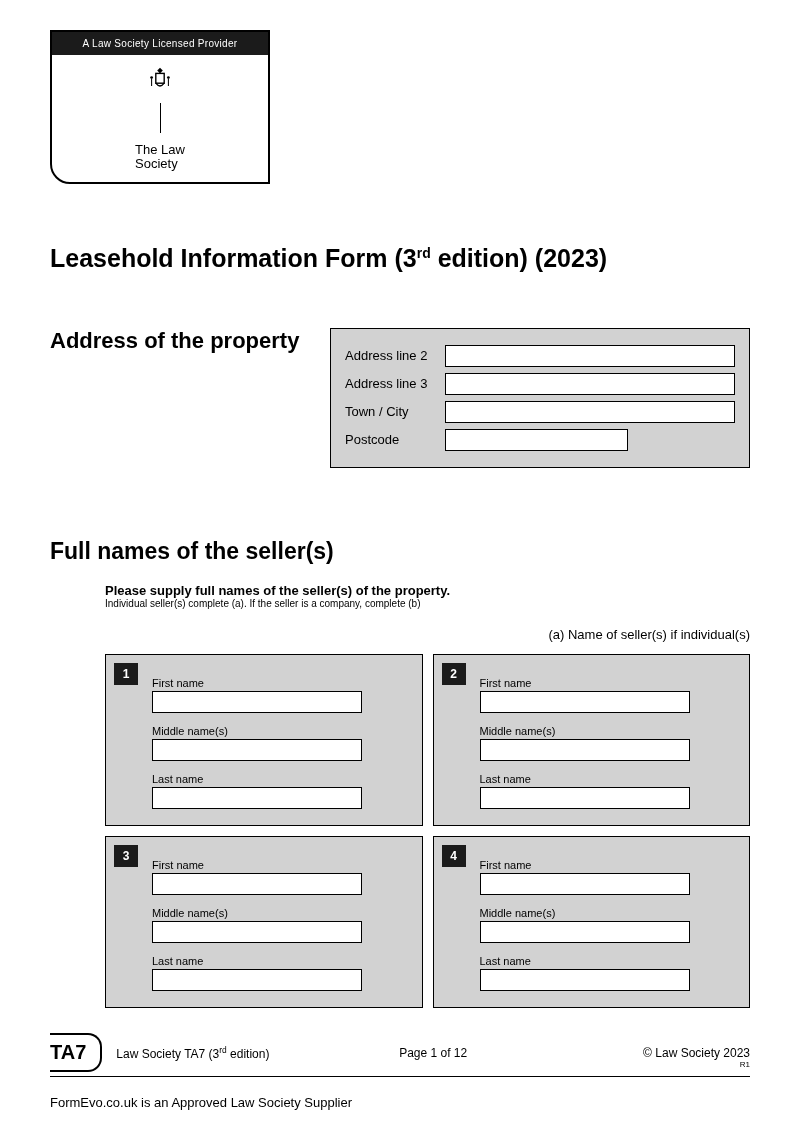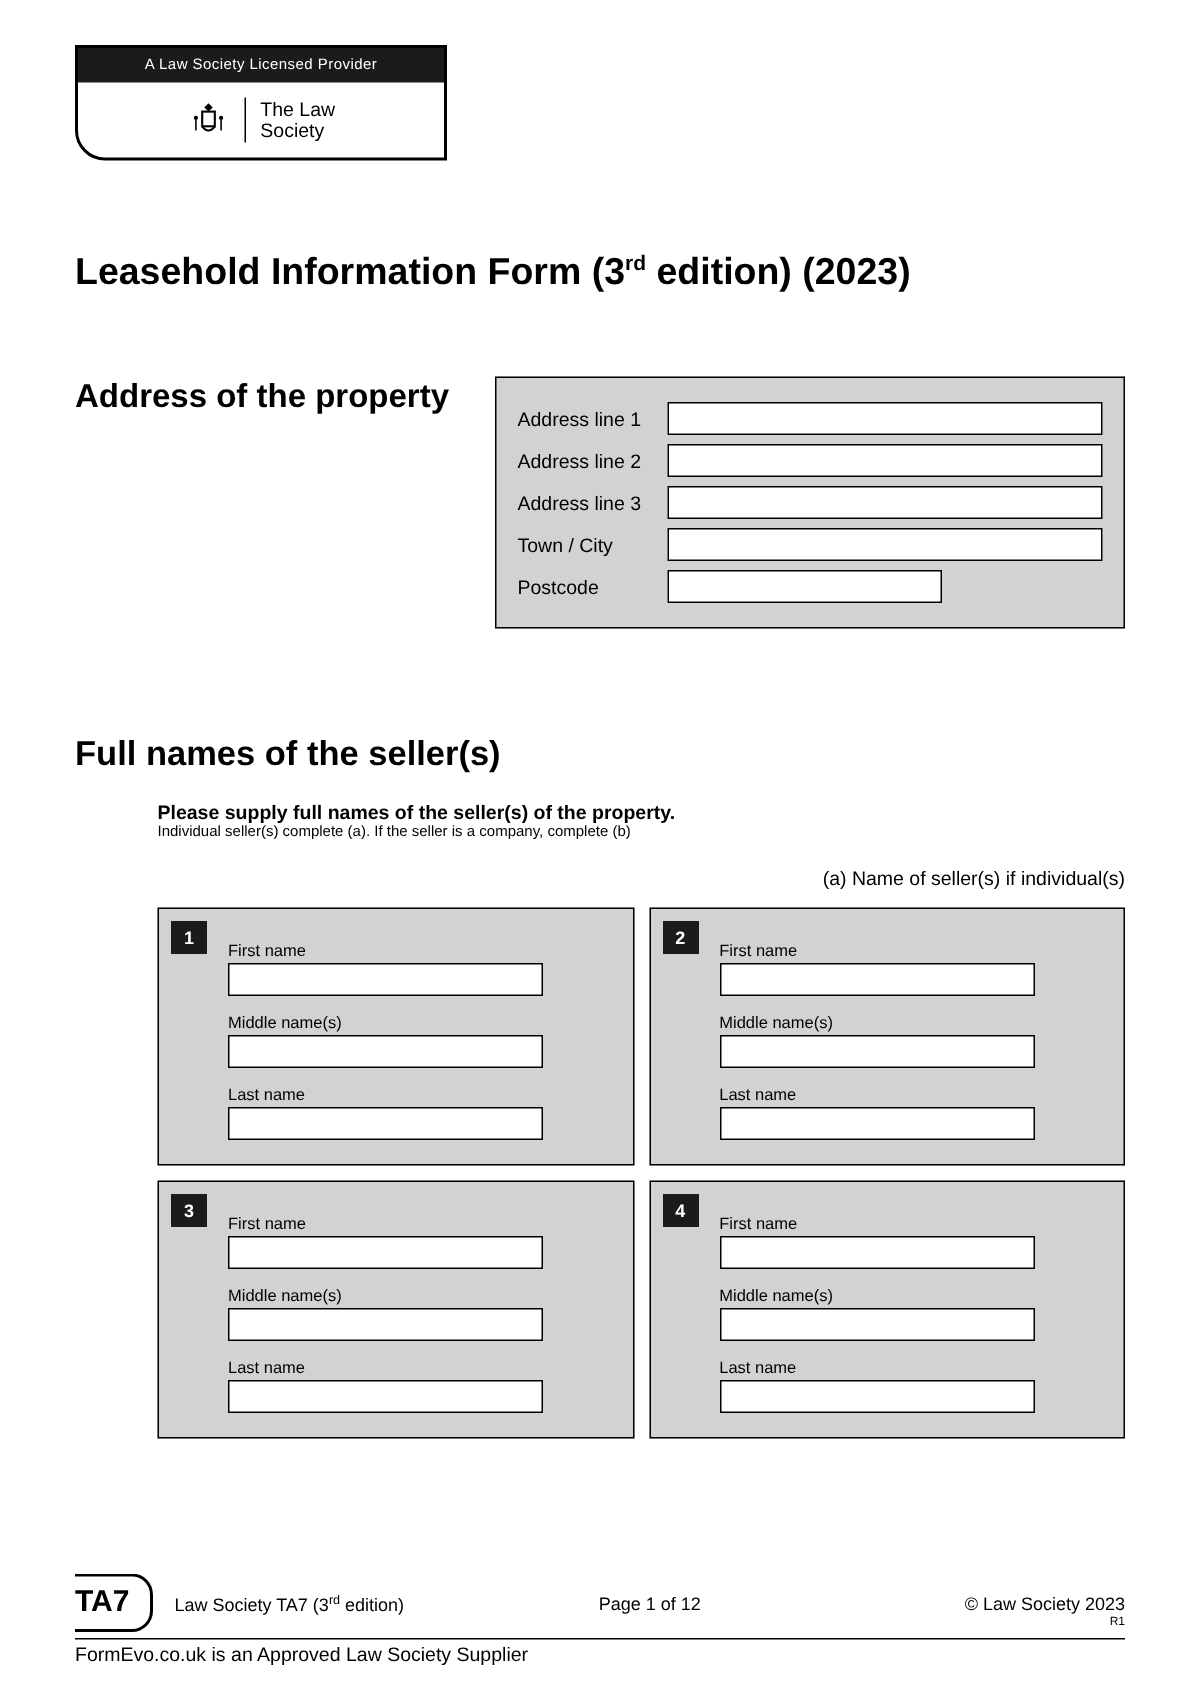--- a/index.html
+++ b/index.html
@@ -21,37 +21,38 @@
     align-items: flex-end;
     margin-bottom: 60px;
   }
   .website {
     font-size: 15px;
     padding-bottom: 10px;
   }
   .provider-box {
     border: 2px solid #000;
     border-bottom-left-radius: 20px;
-    width: 248px;
+    width: 220px;
     overflow: hidden;
   }
   .provider-bar {
     background: #1b1b1b;
     color: #fff;
     font-size: 10px;
     text-align: center;
     padding: 6px 4px;
     letter-spacing: 0.3px;
   }
   .provider-logo {
     display: flex;
     align-items: center;
     justify-content: center;
     padding: 10px 8px;
     gap: 10px;
+    flex-direction: column;
   }
   .crest {
     width: 28px;
     height: 28px;
   }
   .divider {
     width: 1px;
     height: 30px;
     background: #000;
   }
@@ -186,21 +187,21 @@
   .footer-right { flex: 1; text-align: right; position: relative; }
   .r1 {
     font-size: 8px;
     position: absolute;
     right: 0;
     top: 14px;
   }
   .footer-line {
     border-top: 1px solid #000;
     margin-top: 4px;
-    padding-top: 2px;
+    padding-top: 18px;
     font-size: 13px;
   }
   sup { font-size: 0.7em; }
 </style>
 </head>
 <body>
 
 <div class="page">
 
   <div class="header-row">
@@ -226,24 +227,20 @@
   </div>
 
   <h1 class="title">
     <span>Leasehold Information Form (3</span><sup>rd</sup><span> edition) (2023)</span>
   </h1>
 
   <div class="section-row">
     <div class="section-label">Address of the property</div>
     <div class="address-box" id="address-box">
         <div class="addr-row">
-          <div class="addr-label">Address line 1</div>
-          <input type="text" class="addr-input" style="">
-        </div>
-        <div class="addr-row">
           <div class="addr-label">Address line 2</div>
           <input type="text" class="addr-input" style="">
         </div>
         <div class="addr-row">
           <div class="addr-label">Address line 3</div>
           <input type="text" class="addr-input" style="">
         </div>
         <div class="addr-row">
           <div class="addr-label">Town / City</div>
           <input type="text" class="addr-input" style="">

